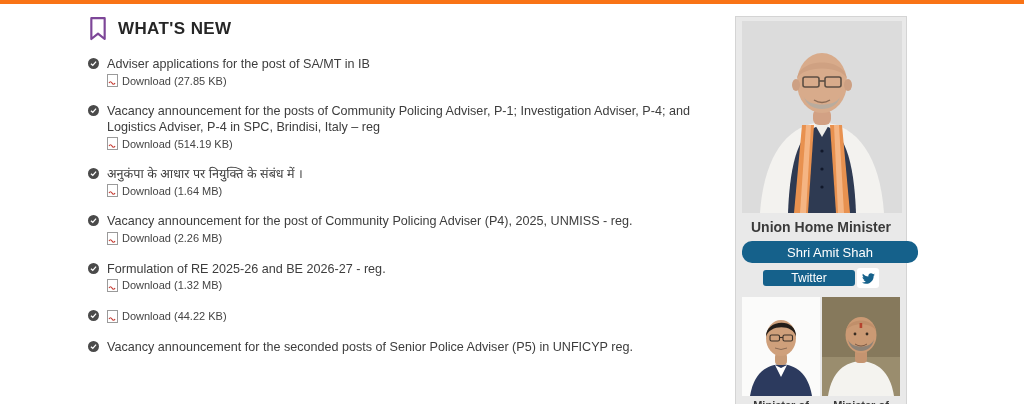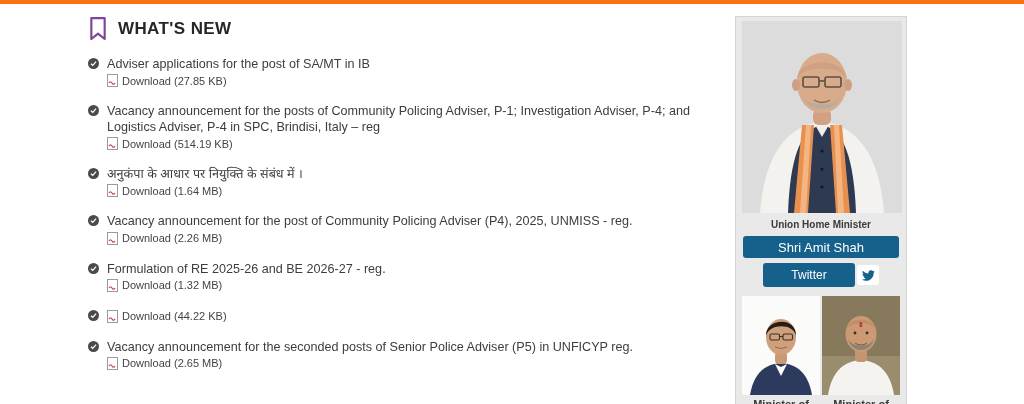--- a/index.html
+++ b/index.html
@@ -23,29 +23,29 @@
   .dl { display:flex; align-items:center; gap:4px; margin-top:2px; text-decoration:none; cursor:pointer; }
   .dl-label { font-size:11px; color:#444; }
   .pdf-ic { width:11px; height:13px; display:block; }
 
   
   .card {
     position:absolute; left:735px; top:12px; width:172px; height:392px;
     background:#e9e9e9; border:1px solid #d4d4d4; padding:4px 6px 0 6px;
   }
   .hm-photo { width:160px; height:192px; background:#dcdcdc; display:block; }
-  .hm-title { text-align:center; font-size:10px; font-weight:bold; color:#3a3a3a; margin-top:6px; }
+  .hm-title { text-align:center; font-size:14px; font-weight:bold; color:#3a3a3a; margin-top:6px; }
   .name-btn {
-    display:block; width:156px; margin:6px auto 0 auto; height:22px;
-    background:#15618b; color:#fff; border:none; border-radius:3px;
+    display:block; width:176px; margin:6px auto 0 auto; height:22px;
+    background:#15618b; color:#fff; border:none; border-radius:10px;
     font-size:13px; font-family:"Liberation Sans", sans-serif; cursor:pointer;
   }
   .tw-row { display:flex; justify-content:center; align-items:center; gap:2px; margin-top:5px; }
   .tw-btn {
-    width:92px; height:24px; background:#15618b; color:#fff; border:none; border-radius:3px;
+    width:92px; height:16px; background:#15618b; color:#fff; border:none; border-radius:3px;
     font-size:12px; font-family:"Liberation Sans", sans-serif; cursor:pointer;
   }
   .tw-ic-box {
     width:22px; height:20px; background:#fff; border-radius:3px;
     display:flex; align-items:center; justify-content:center; cursor:pointer;
   }
   .mos-row { display:flex; justify-content:space-between; margin-top:9px; }
   .mos { width:78px; }
   .mos-photo { width:78px; height:99px; display:block; }
   .mos-cap { text-align:center; font-size:11px; font-weight:bold; color:#3a3a3a; line-height:1.2; margin-top:3px; }
@@ -164,27 +164,20 @@
       </div>
     </div>
 
     <div class="item">
       <svg class="bullet" viewBox="0 0 12 12">
           <circle cx="6" cy="6" r="6" fill="#4a4a4a"></circle>
           <path d="M3.2 6.2 L5.2 8 L8.8 3.9" fill="none" stroke="#fff" stroke-width="1.4"></path>
         </svg>
       <div class="item-body">
         <div class="item-title">Vacancy announcement for the seconded posts of Senior Police Adviser (P5) in UNFICYP reg.</div>
-        <a class="dl">
-          <svg class="pdf-ic" viewBox="0 0 11 13">
-              <rect x="0.5" y="0.5" width="10" height="12" fill="#fff" stroke="#9a9a9a"></rect>
-              <path d="M2 9 q1.5-2.5 3 0 q1.5 2.5 3 0" fill="none" stroke="#c43a31" stroke-width="1.2"></path>
-            </svg>
-          <span class="dl-label">Download (2.65 MB)</span>
-        </a>
       </div>
     </div>
 
   </div>
 
   <div class="card">
 
     <svg class="hm-photo" viewBox="0 0 160 192">
       <rect width="160" height="192" fill="#dcdcdc"></rect>
 

